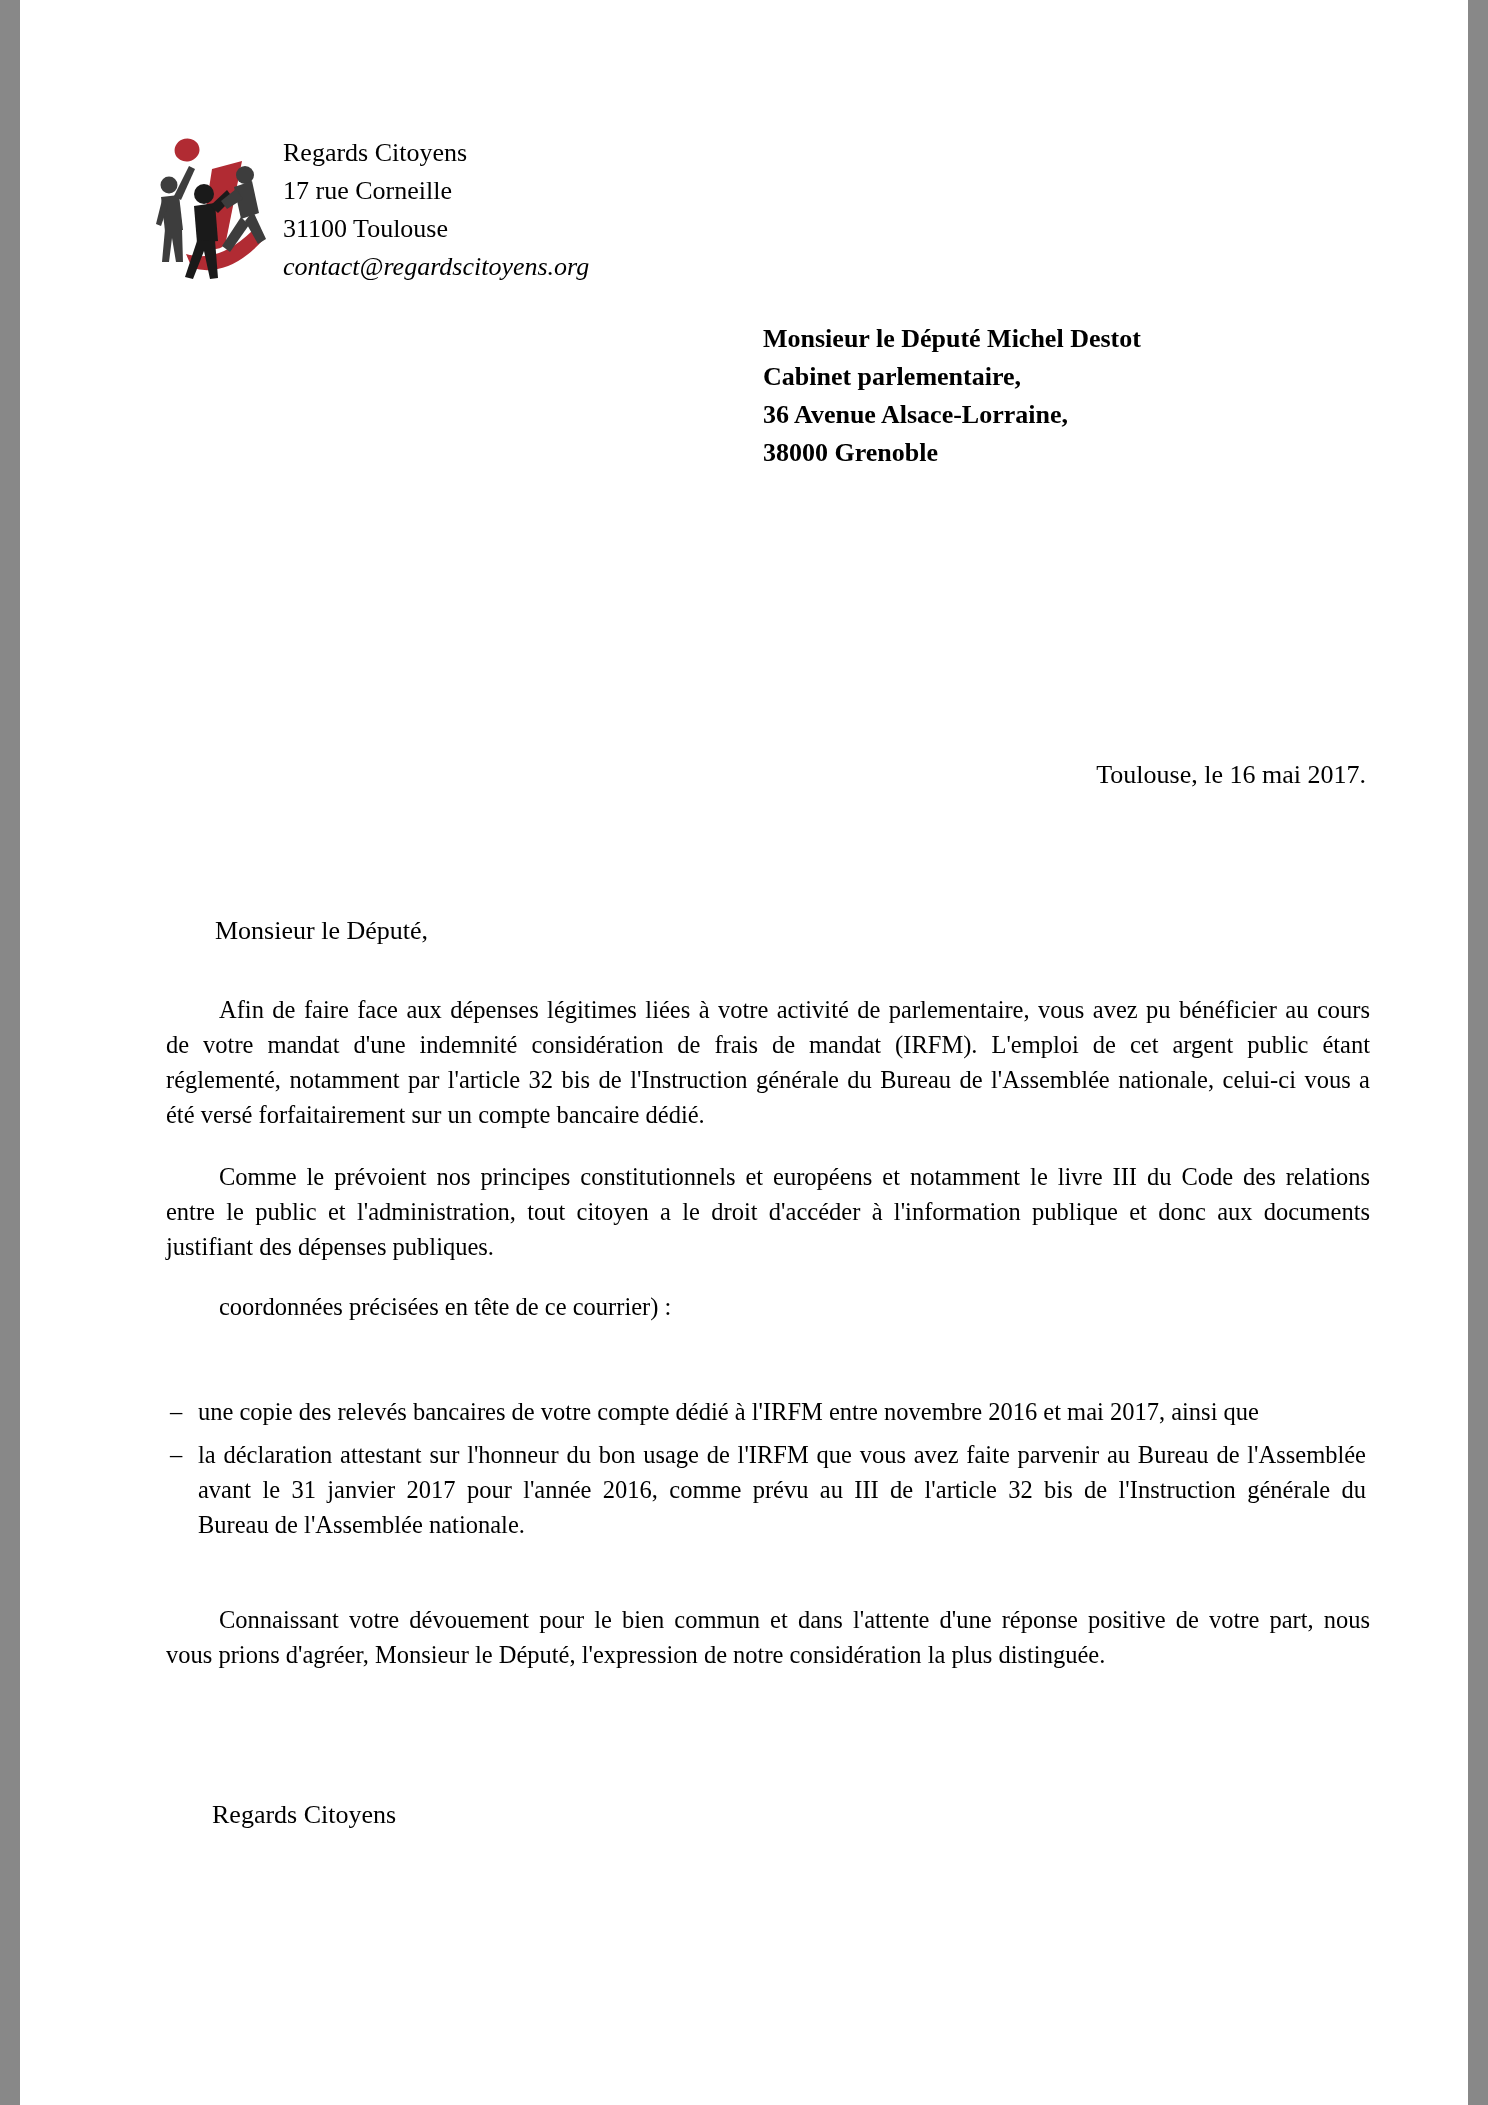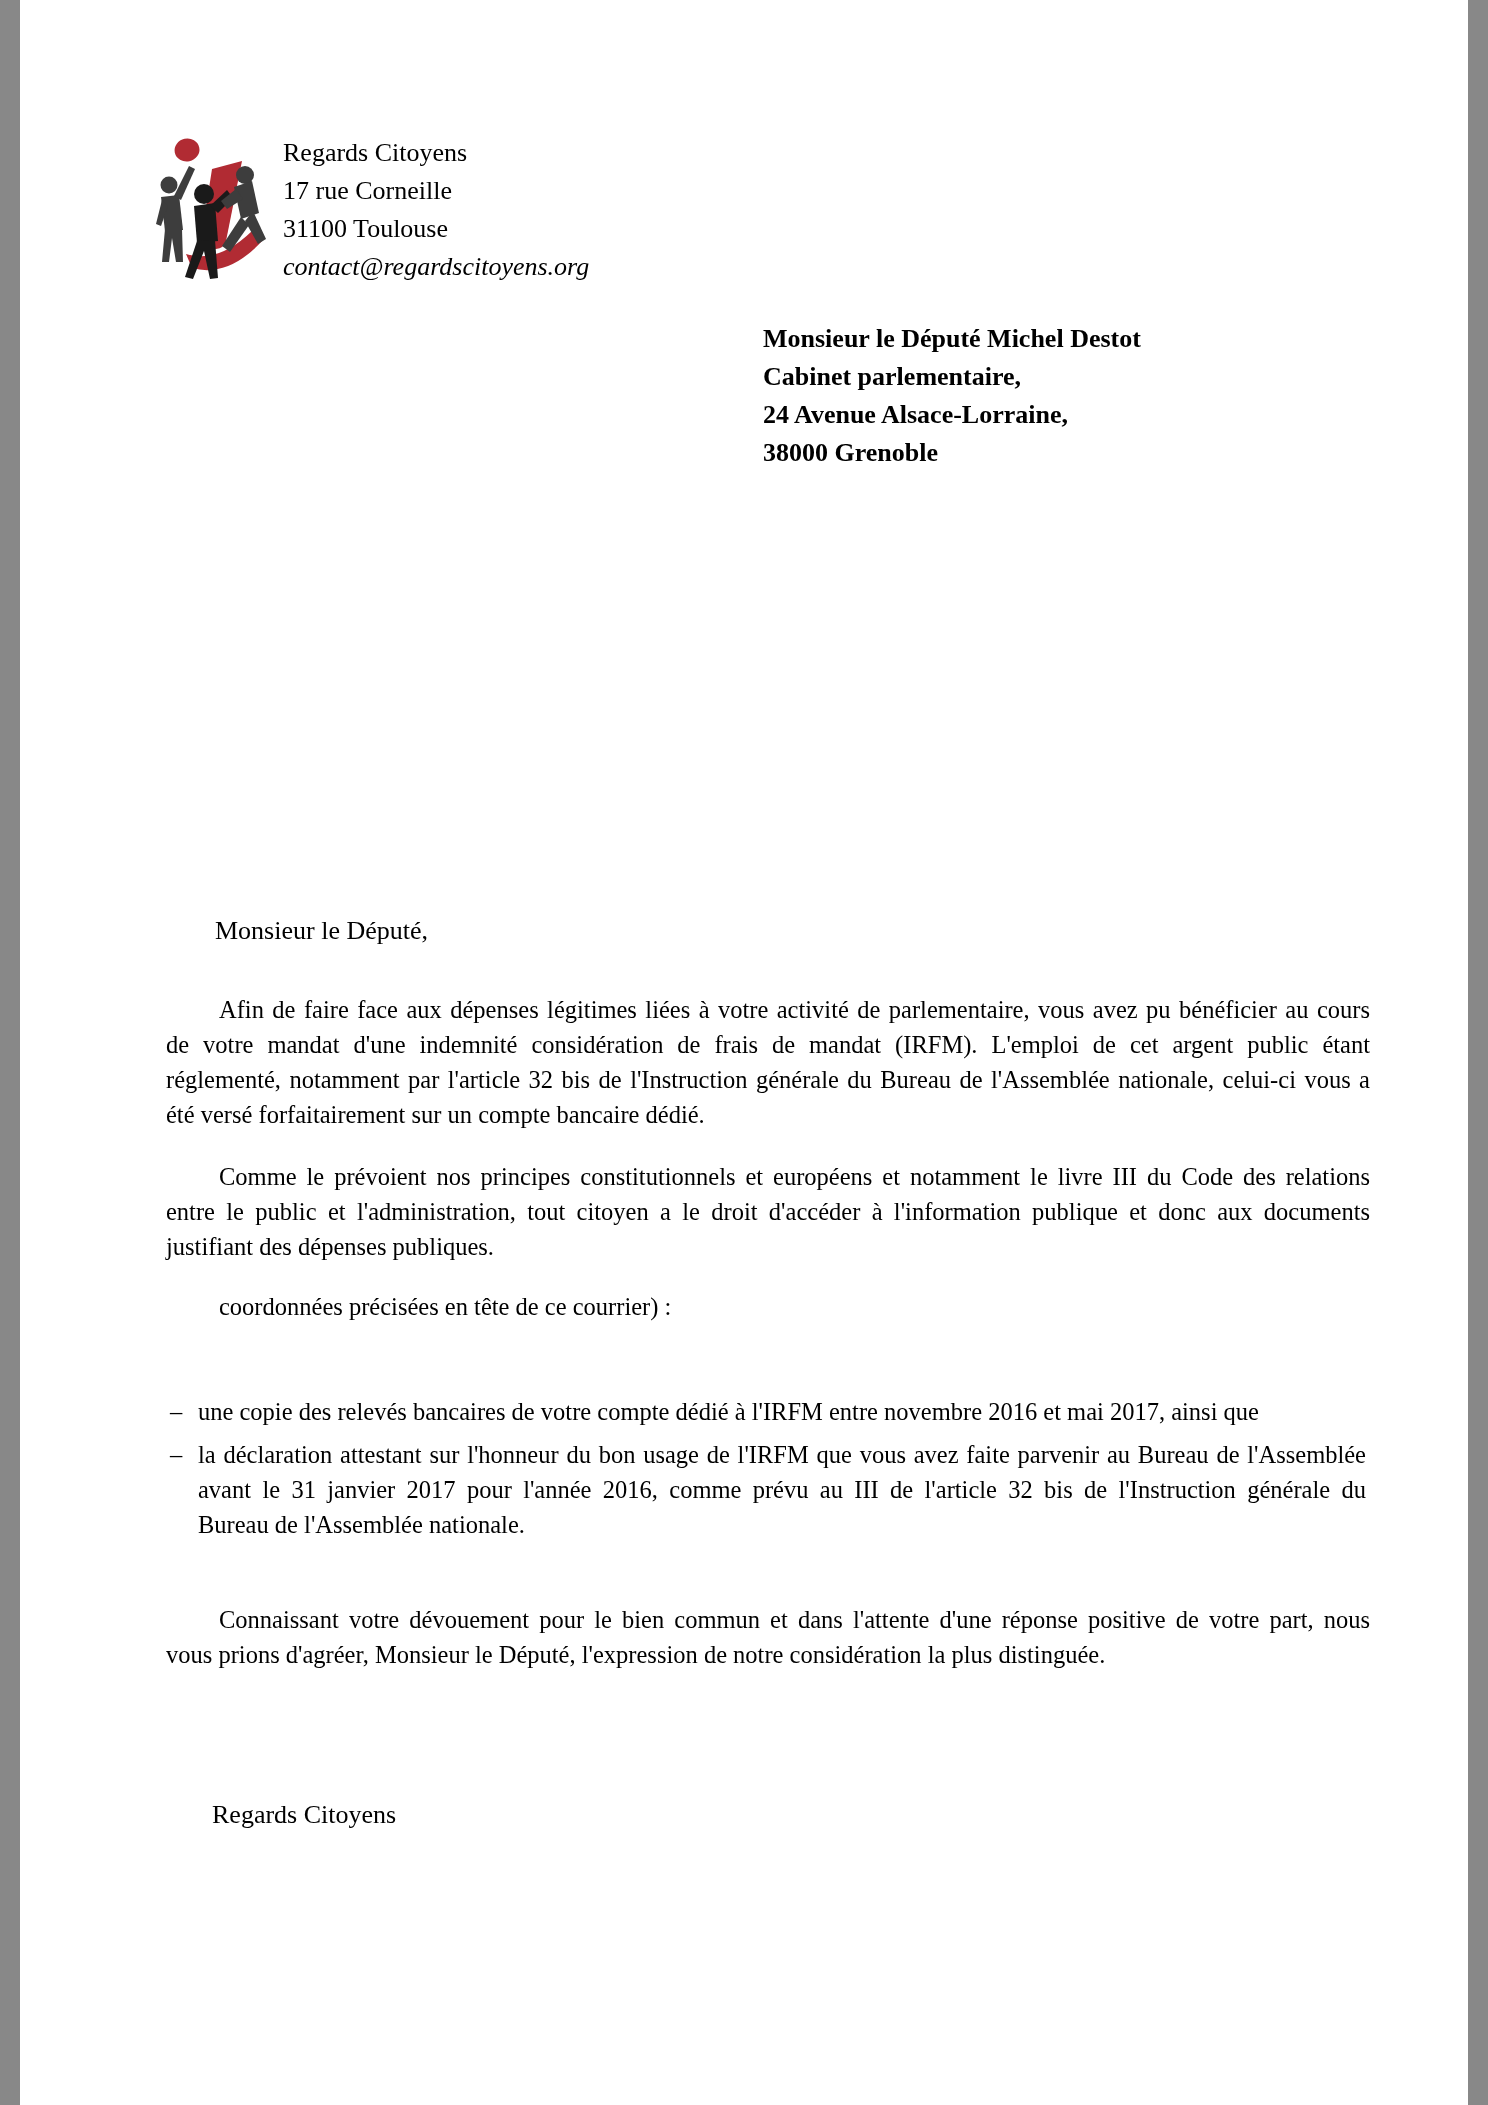--- a/index.html
+++ b/index.html
@@ -92,25 +92,26 @@
   <div class="abs sender">
     <div>Regards Citoyens</div>
     <div>17 rue Corneille</div>
     <div>31100 Toulouse</div>
     <div class="email">contact@regardscitoyens.org</div>
   </div>
 
   <div class="abs recipient">
     <div>Monsieur le Député Michel Destot</div>
     <div>Cabinet parlementaire,</div>
-    <div>24 Avenue Alsace-Lorraine,</div>
+    <div>36 Avenue Alsace-Lorraine,</div>
     <div>38000 Grenoble</div>
   </div>
 
 
+  <div class="abs dateline">Toulouse, le 16 mai 2017.</div>
 
   <div class="abs salutation">Monsieur le Député,</div>
 
   <div class="abs para p1 bodytext jlines indent">
       <div>Afin de faire face aux dépenses légitimes liées à votre activité de parlementaire, vous avez pu bénéficier au cours</div>
       <div>de votre mandat d'une indemnité considération de frais de mandat (IRFM). L'emploi de cet argent public étant</div>
       <div>réglementé, notamment par l'article 32 bis de l'Instruction générale du Bureau de l'Assemblée nationale, celui-ci vous a</div>
       <div>été versé forfaitairement sur un compte bancaire dédié.</div>
     </div>
   <div class="abs para p2 bodytext jlines indent">

